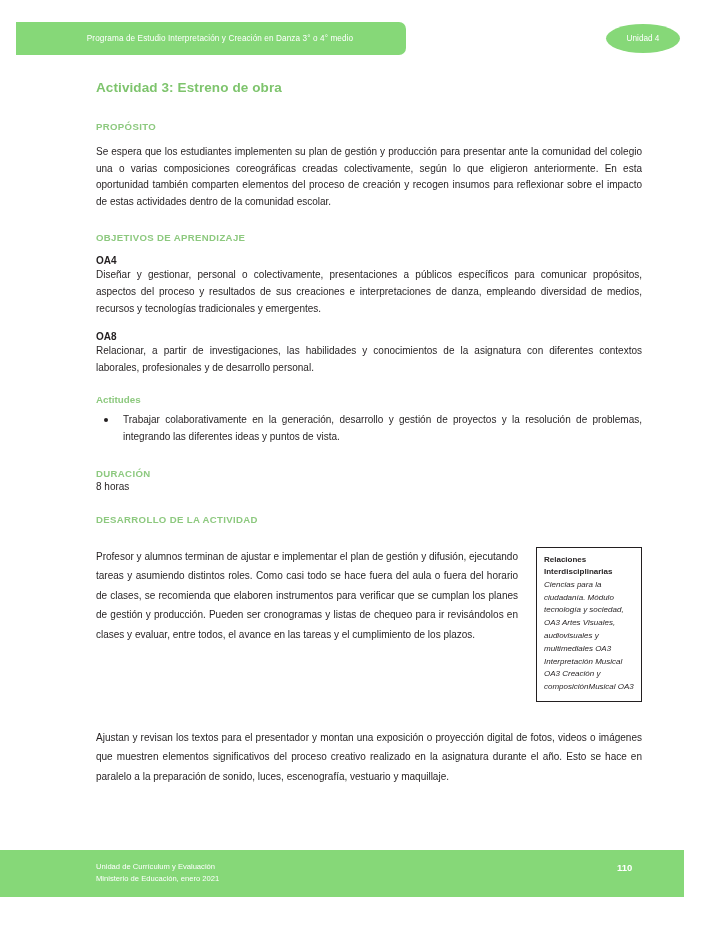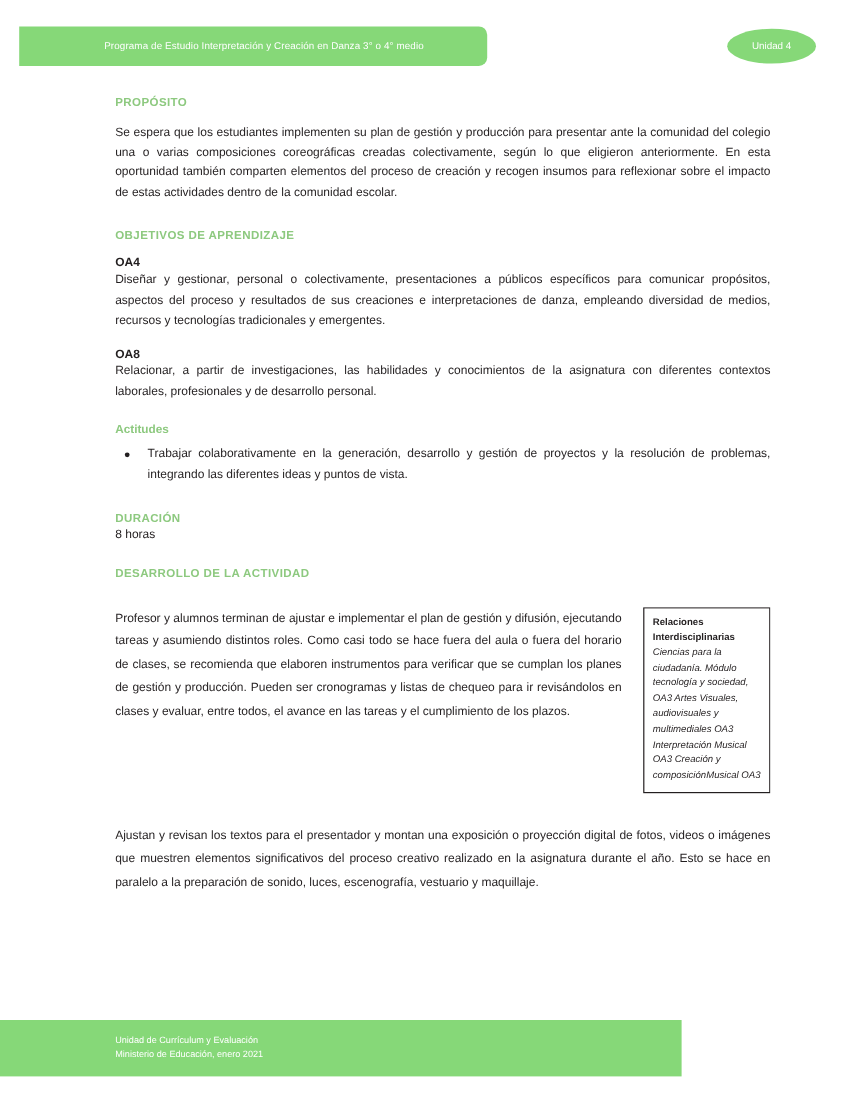--- a/index.html
+++ b/index.html
@@ -171,21 +171,21 @@
     margin: 0;
     clear: both;
     padding-top: 18px;
   }
 
   
   .footer-bar {
     position: absolute;
     left: 0;
     bottom: 35px;
-    width: 568px;
+    width: 684px;
     height: 47px;
     background: #86d878;
   }
   .footer-left {
     position: absolute;
     left: 96px;
     top: 11px;
     color: #ffffff;
     font-size: 7.6px;
     line-height: 11.5px;
@@ -204,20 +204,21 @@
 
 <div class="header-bar">
   <span class="header-bar-text">Programa de Estudio Interpretación y Creación en Danza 3° o 4° medio</span>
 </div>
 <div class="unit-badge">
   <span class="unit-badge-text">Unidad 4</span>
 </div>
 
 <div class="page">
 
+  <h1 class="activity-title">Actividad 3: Estreno de obra</h1>
 
   <div class="section-heading">PROPÓSITO</div>
   <p class="body-text">Se espera que los estudiantes implementen su plan de gestión y producción para presentar ante la comunidad del colegio una o varias composiciones coreográficas creadas colectivamente, según lo que eligieron anteriormente. En esta oportunidad también comparten elementos del proceso de creación y recogen insumos para reflexionar sobre el impacto de estas actividades dentro de la comunidad escolar.</p>
 
   <div class="spacer-22"></div>
 
   <div class="section-heading">OBJETIVOS DE APRENDIZAJE</div>
 
   <div>
     <div class="oa-code">OA4</div>

